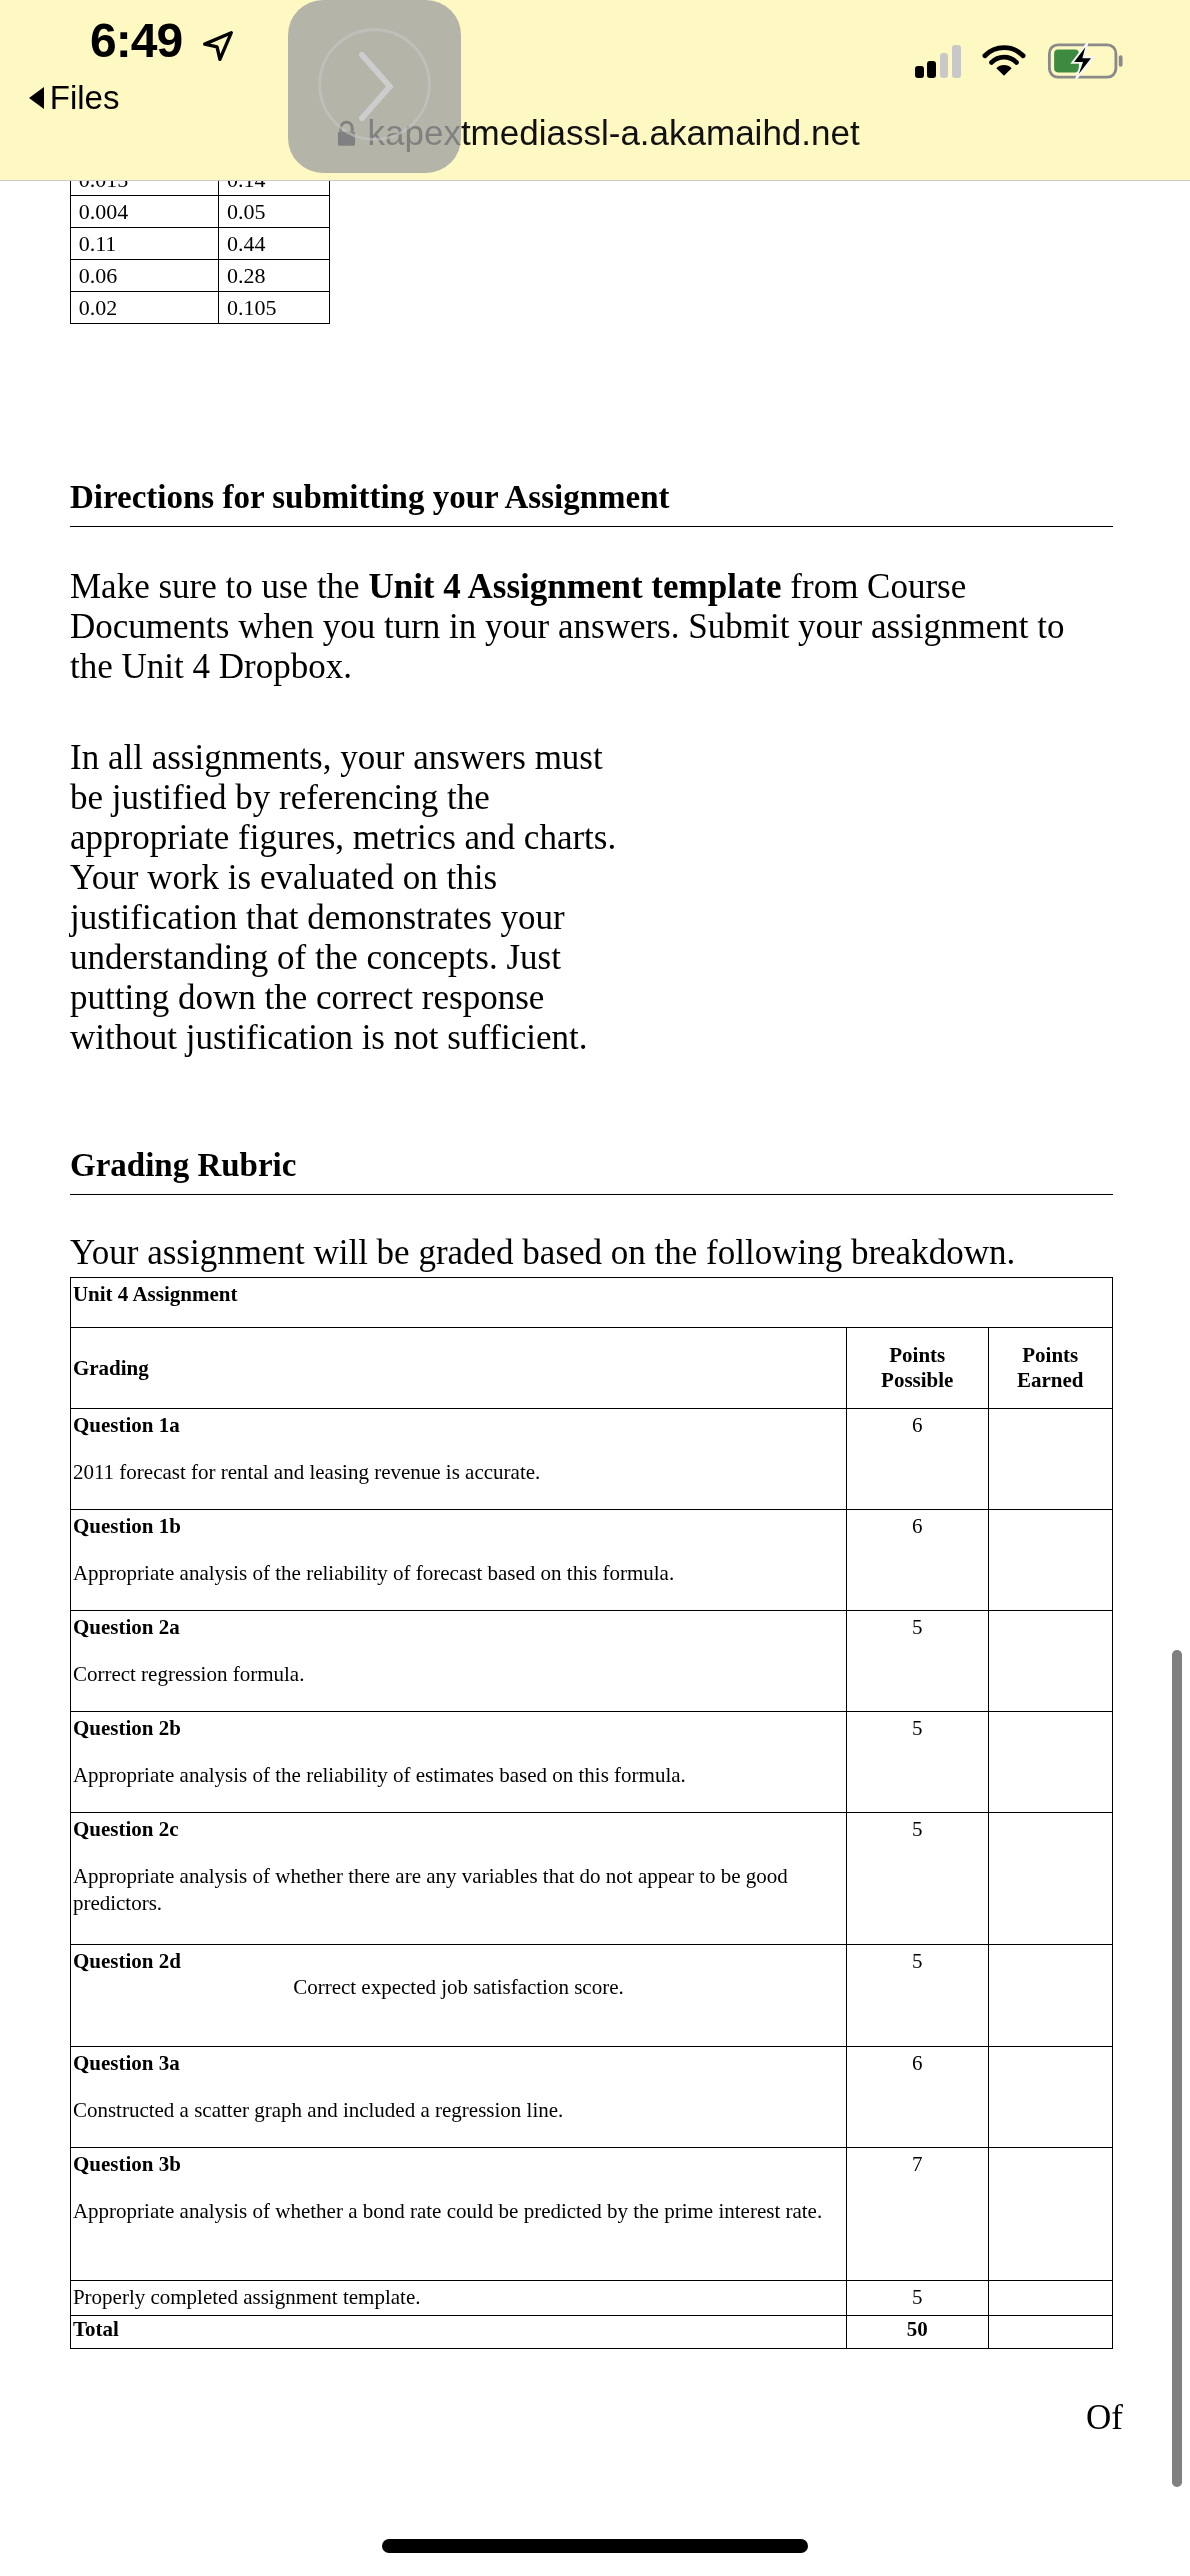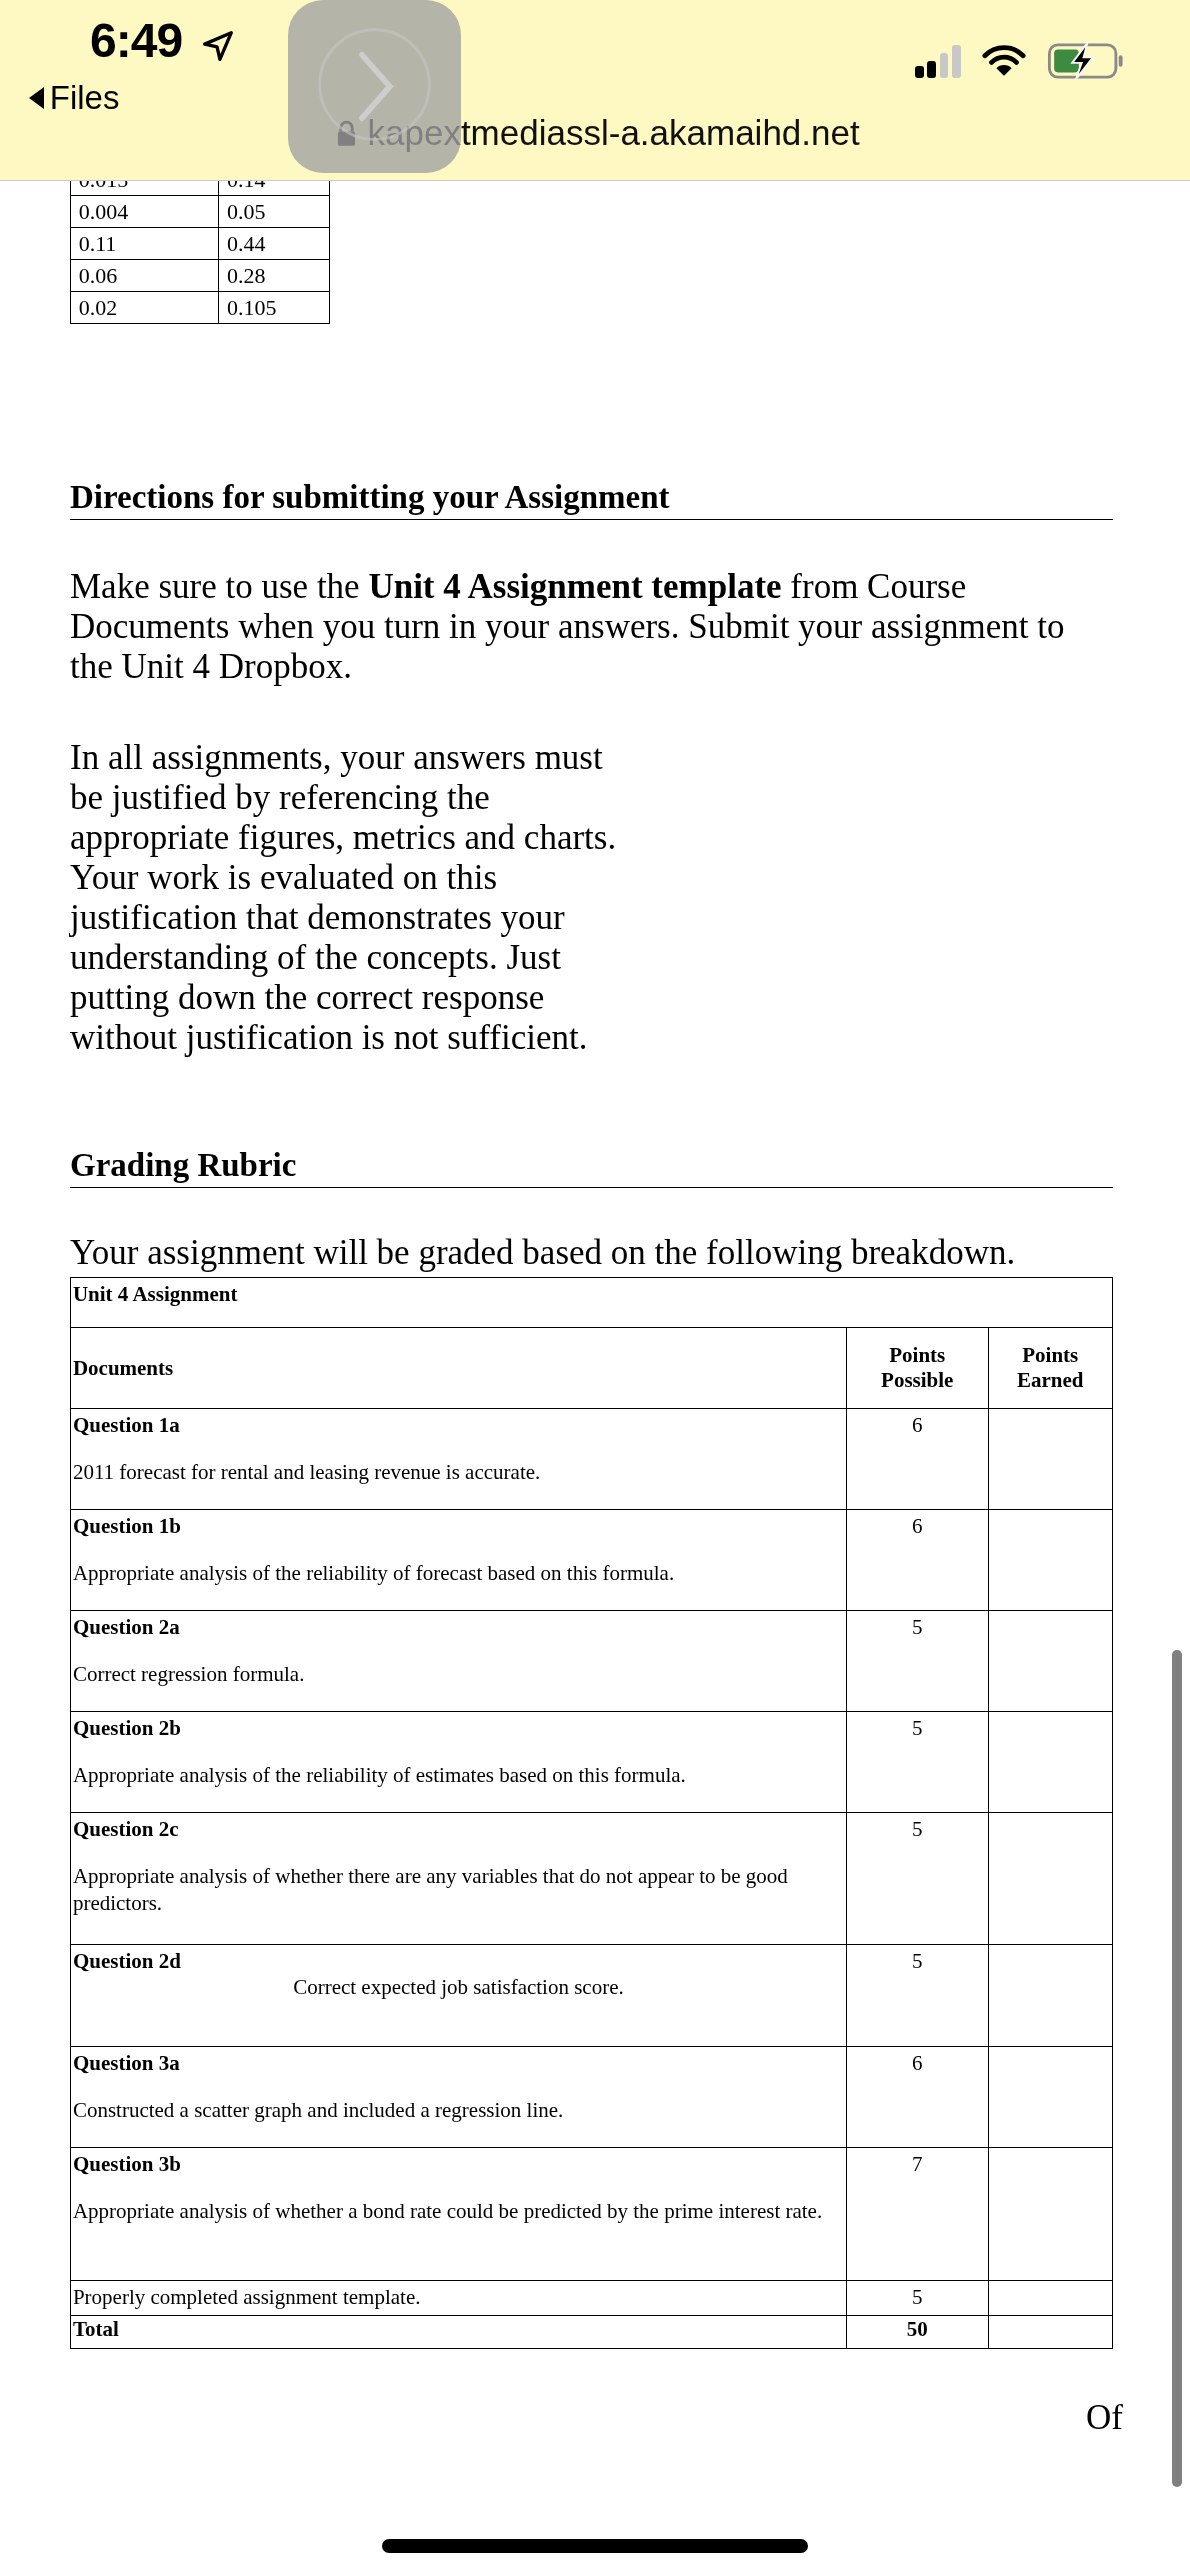--- a/index.html
+++ b/index.html
@@ -40,21 +40,21 @@
     position: absolute; left: 70px; top: 163px; border-collapse: collapse;
     font-size: 22px;
   }
   table.vals td {
     border: 1.9px solid #000; height: 31px; padding: 0 7.7px; 
   }
   table.vals td.c1 { width: 132px; }
   table.vals td.c2 { width: 94px; }
   h2.sec {
     position: absolute; left: 70px; width: 1043px; margin: 0; font-size: 33px; font-weight: 700;
-    border-bottom: 1.9px solid #000; padding-bottom: 3px;
+    border-bottom: 1.9px solid #000; padding-bottom: 10px;
   }
   p.body {
     position: absolute; left: 70px; margin: 0; font-size: 35px; line-height: 40px;
   }
   .intro {
     position: absolute; left: 70px; top: 1233px; font-size: 35px; white-space: nowrap;
   }
   table.rubric {
     position: absolute; left: 70px; top: 1277px; width: 1043px; border-collapse: collapse;
     font-size: 21px; table-layout: fixed;
@@ -132,21 +132,21 @@
     <colgroup>
         <col class="col-a">
         <col class="col-b">
         <col class="col-c">
       </colgroup>
     <tbody>
       <tr style="height:50px;">
         <td colspan="3" style="font-weight:700;">Unit 4 Assignment</td>
       </tr>
       <tr style="height:81px;">
-        <td style="vertical-align:middle; font-weight:700;">Documents</td>
+        <td style="vertical-align:middle; font-weight:700;">Grading</td>
         <td class="col-b" style="font-weight:700; vertical-align:middle;"><span>Points</span><br><span>Possible</span></td>
         <td class="col-c" style="font-weight:700; vertical-align:middle;"><span>Points</span><br><span>Earned</span></td>
       </tr>
 
       <tr style="height:101px;">
         <td>
             <span class="q-title">Question 1a</span>
             <span class="q-desc">2011 forecast for rental and leasing revenue is accurate.</span>
           </td>
         <td class="col-b">6</td>

